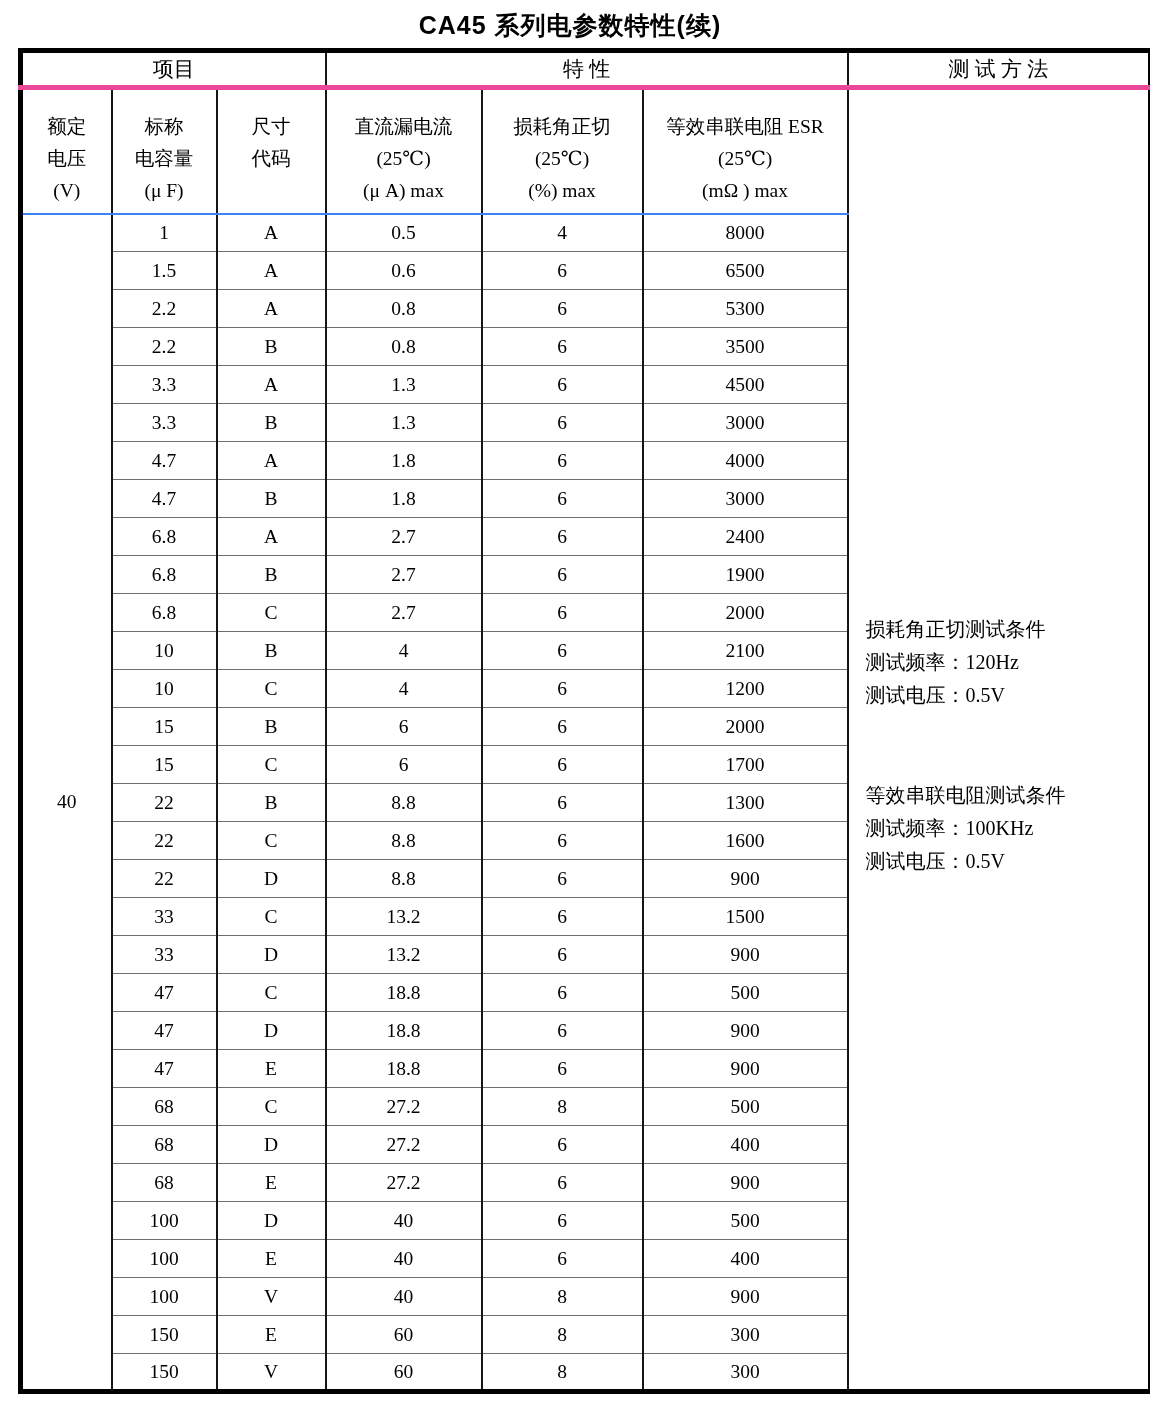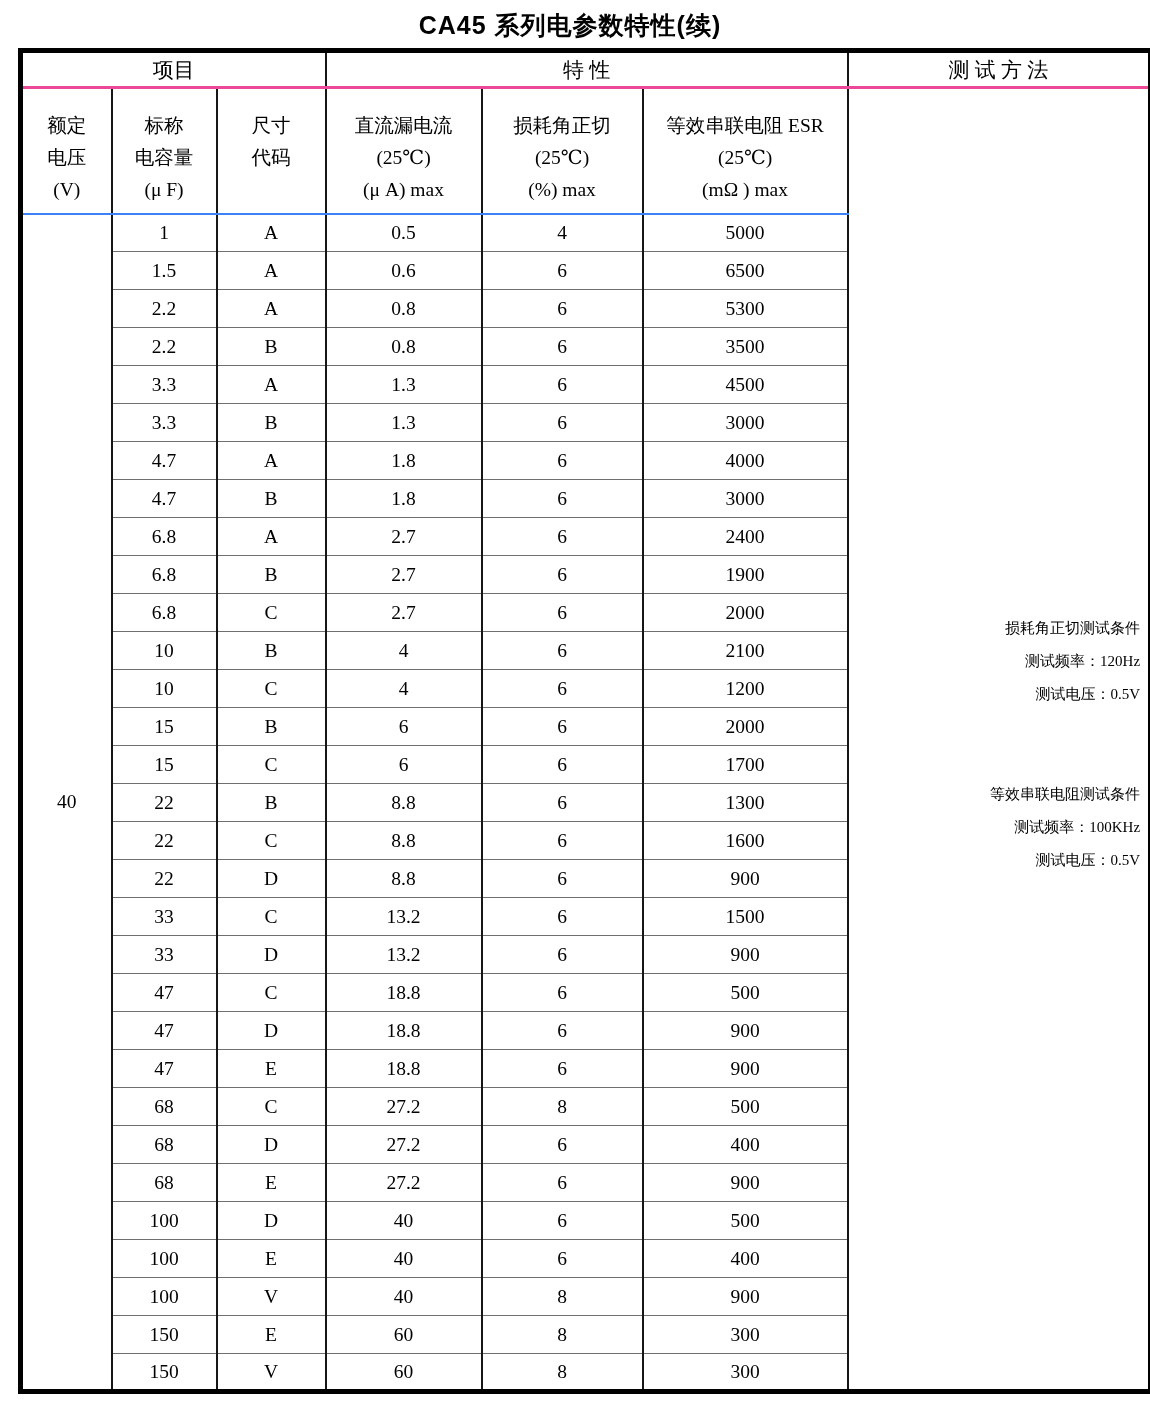--- a/index.html
+++ b/index.html
@@ -36,41 +36,41 @@
     vertical-align: middle;
     border-top: 1px solid #6f6f6f;
     border-bottom: 1px solid #6f6f6f;
     border-left: 2px solid #161616;
     border-right: 2px solid #161616;
   }
 
   tr.hrow1 th {
     height: 37px;
     font-size: 21px;
-    border-bottom: 3px solid #ec4899;
+    border-bottom: 5px solid #ec4899;
   }
 
   tr.hrow2 th {
     height: 126px;
     vertical-align: top;
     padding-top: 21px;
     font-size: 19.5px;
     border-bottom: 2px solid #3b82f6;
   }
   .hl { line-height: 32px; }
 
   tr.drow td { height: 38px; font-size: 19.5px; }
 
   .voltage-cell { font-size: 19.5px; }
 
   .test-cell {
     vertical-align: top;
-    text-align: right;
+    text-align: left;
     padding: 523px 8px 0 17px;
-    font-size: 15px;
+    font-size: 20px;
   }
   .cond-block { line-height: 33px; }
   .cond-block + .cond-block { margin-top: 67px; }
 </style>
 </head>
 <body>
 
 <div class="page">
 
   <div class="doc-title">CA45 系列电参数特性(续)</div>
@@ -134,21 +134,21 @@
           </div>
         </td>
       </tr>
 
     <tr class="drow">
           <td rowspan="31" class="voltage-cell">40</td>
           <td>1</td>
           <td>A</td>
           <td>0.5</td>
           <td>4</td>
-          <td>5000</td>
+          <td>8000</td>
         </tr>
         <tr class="drow">
           <td>1.5</td>
           <td>A</td>
           <td>0.6</td>
           <td>6</td>
           <td>6500</td>
         </tr>
         <tr class="drow">
           <td>2.2</td>

